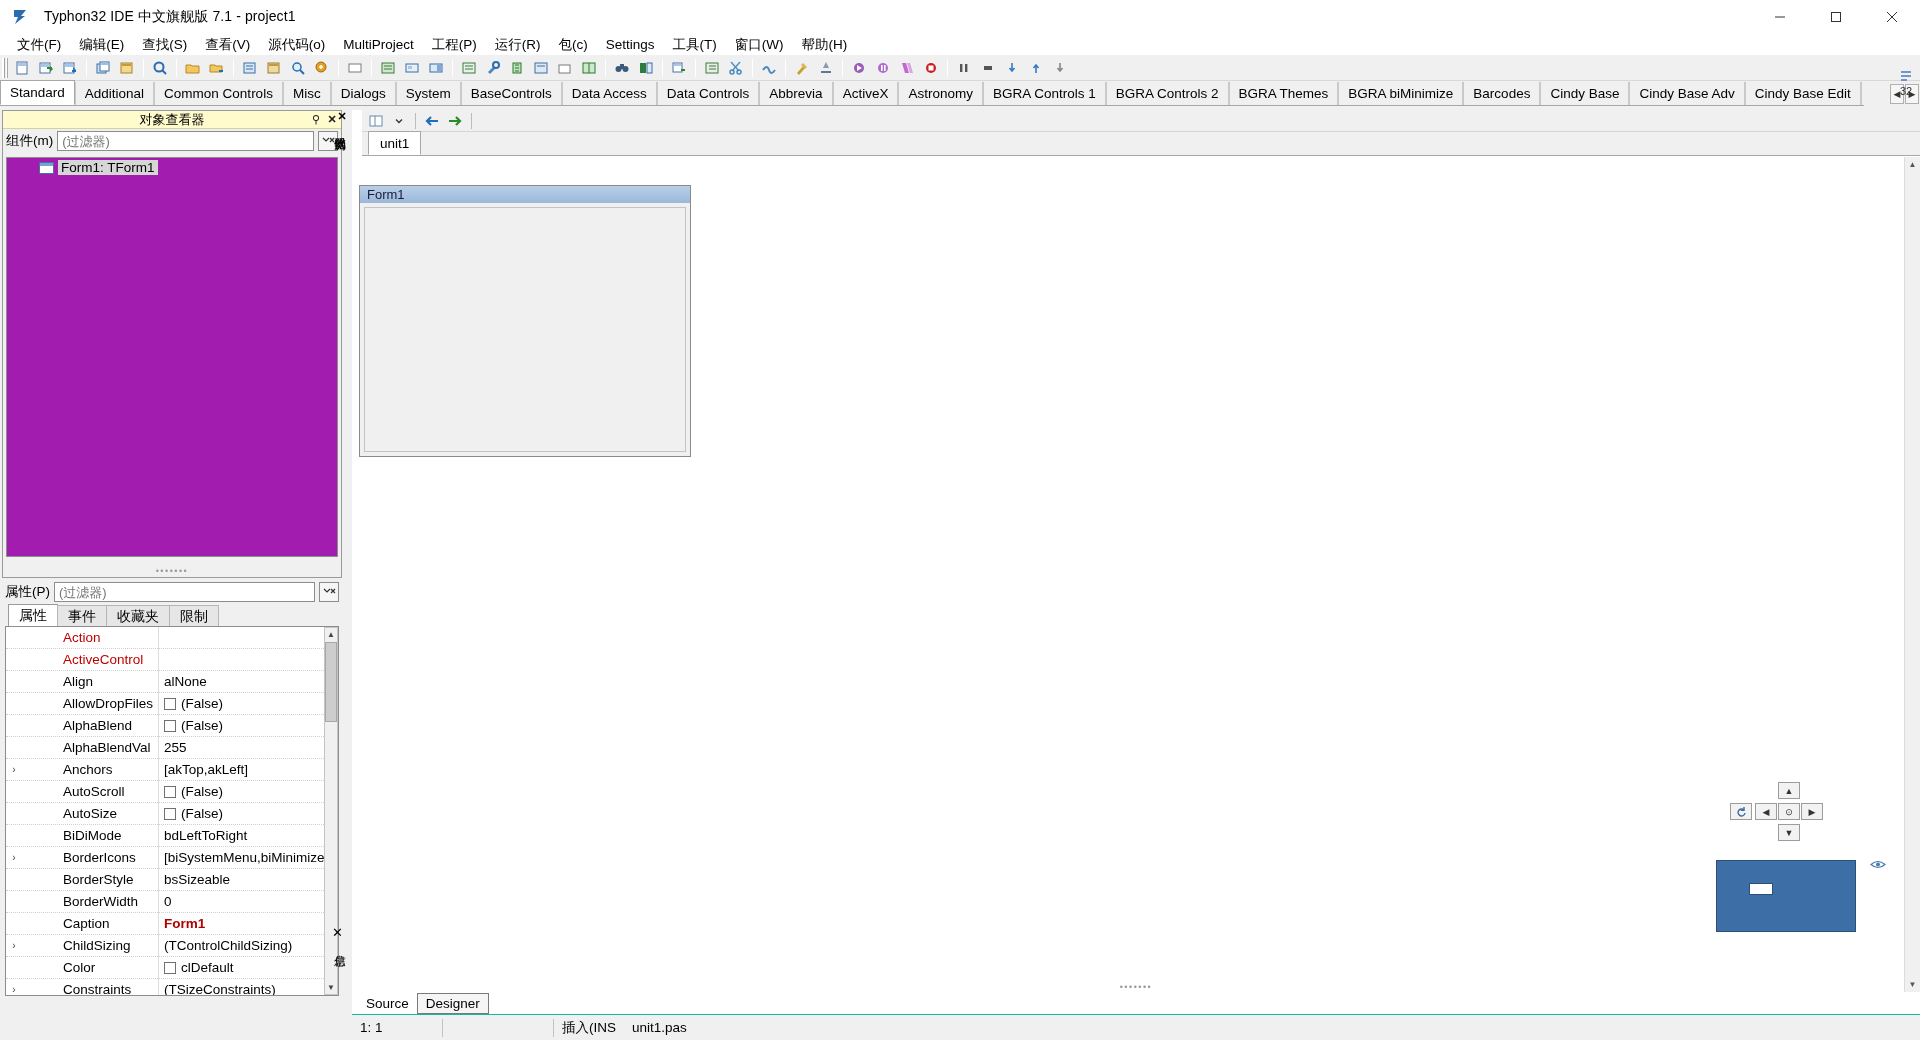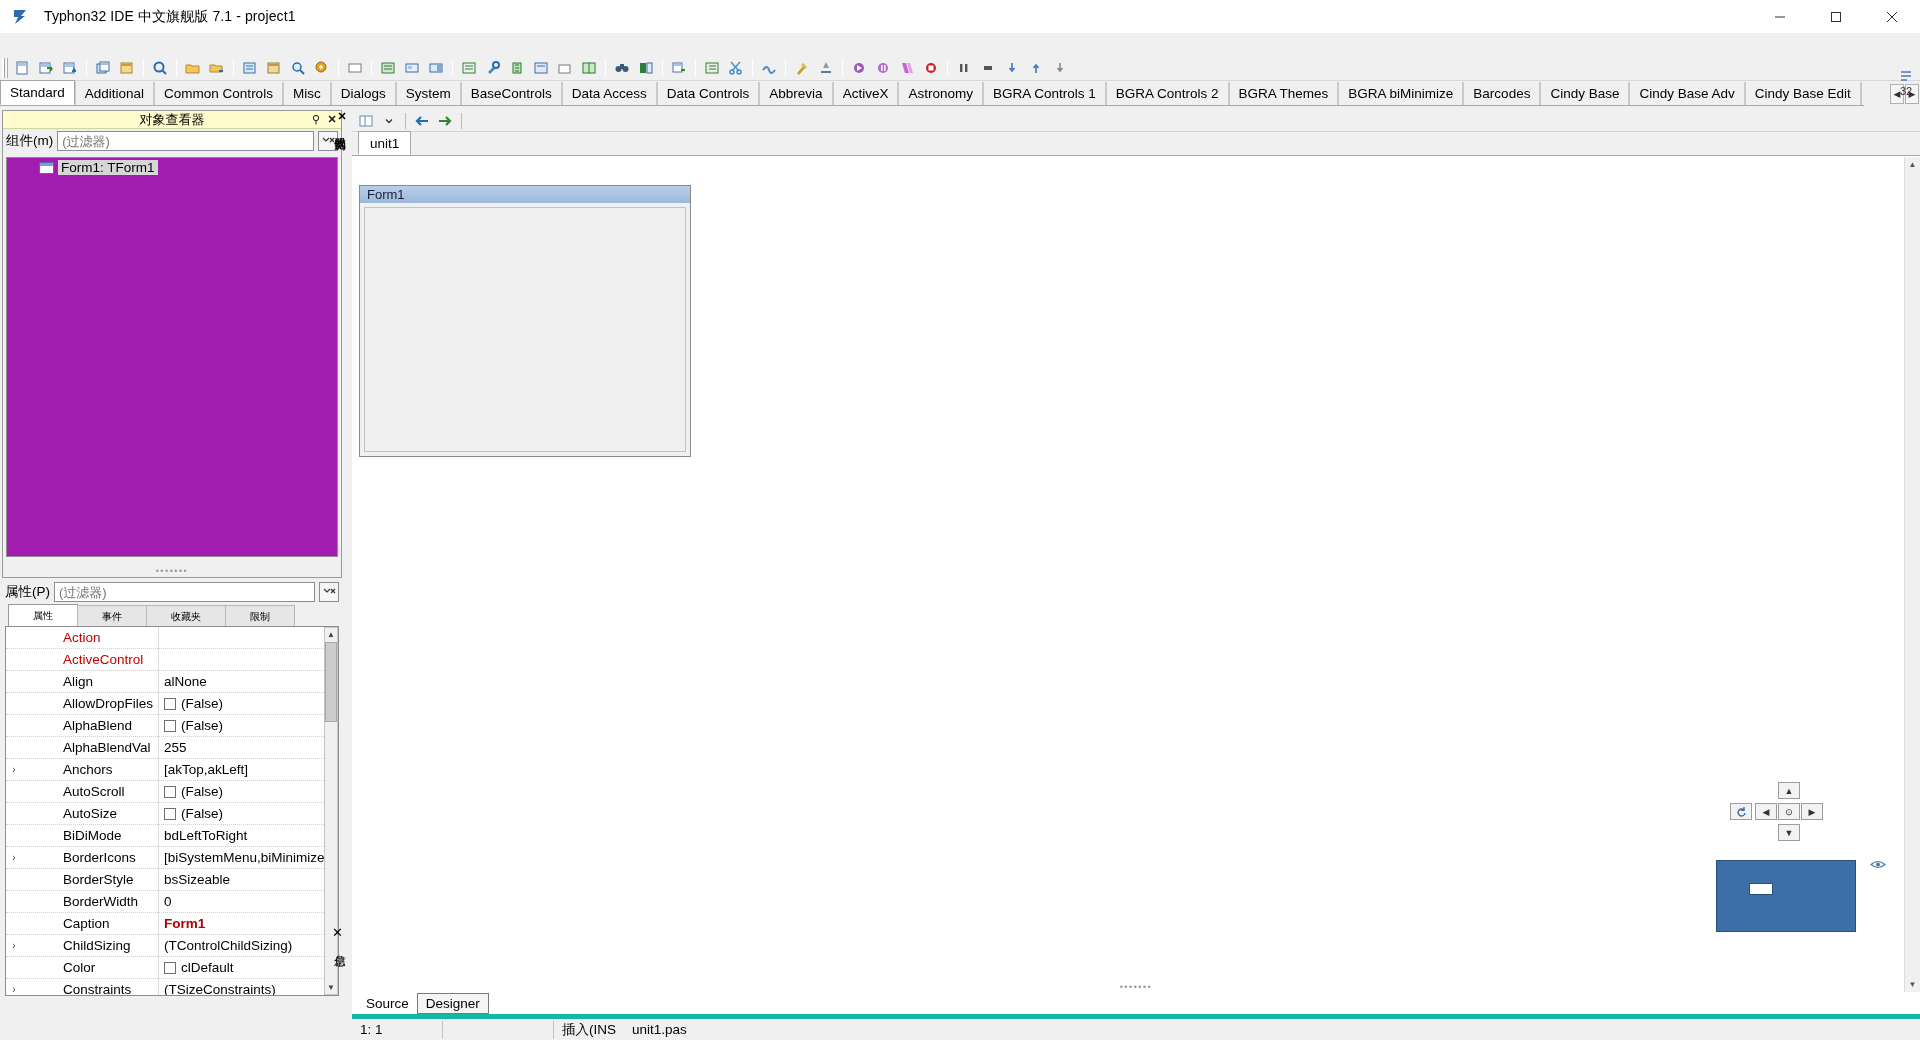--- a/index.html
+++ b/index.html
@@ -144,21 +144,21 @@
     display:flex; align-items:center; justify-content:center;
   }
   .dotgrip { font-size:9px; color:#999; letter-spacing:1.5px; }
 
   .props-panel {
     position:absolute; left:2px; top:470px; width:340px; height:525px;
     background:#f0f0f0;
   }
   .prop-tabs { display:flex; height:22px; align-items:flex-end; padding-left:6px; }
   .prop-tab {
-    padding:2px 24px; font-size:10px; border:1px solid #b6b6b6; border-bottom:none;
+    padding:2px 10px; font-size:14px; border:1px solid #b6b6b6; border-bottom:none;
     background:#e6e6e6; margin-right:-1px; height:21px; line-height:17px;
   }
   .prop-tab.active { background:#fff; height:22px; border-color:#9a9a9a; }
 
   .prop-grid {
     position:absolute; left:3px; right:3px; top:46px; height:370px;
     background:#fff; border:1px solid #8d8d8d; overflow:hidden;
   }
   .pg-row { display:flex; height:22px; align-items:center; font-size:13.5px; border-bottom:1px dotted #d0d0d0; }
   .pg-exp { width:16px; text-align:center; font-size:10px; color:#444; }
@@ -185,21 +185,21 @@
   .vstrip-left .vx { font-size:11px; font-weight:bold; text-align:center; }
   .vtext {
     writing-mode: vertical-rl; font-size:11.5px; color:#000; letter-spacing:0px;
     margin-top:6px; white-space:nowrap;
   }
 
   .vstrip-left2 { position:absolute; left:332px; top:925px; width:20px; height:110px; }
 
   
   .editor-area {
-    position:absolute; left:352px; top:110px; right:0; bottom:0; background:#ffffff;
+    position:absolute; left:352px; top:110px; right:0; bottom:0; background:#ffffff;padding-left:10px;
   }
   .ed-toolbar {
     height:22px; display:flex; align-items:center; padding-left:4px; gap:3px;
     background:#f0f0f0; border-bottom:1px solid #d5d5d5;
   }
   .ed-tb-btn { width:20px; height:20px; display:flex; align-items:center; justify-content:center; }
   .ed-sep { width:1px; height:16px; background:#bcbcbc; margin:0 3px; }
 
   .unit-tabs { height:24px; display:flex; align-items:flex-end; background:#f0f0f0; padding-left:6px; border-bottom:1px solid #a7a7a7; }
   .unit-tab {
@@ -256,21 +256,21 @@
   
   .sd-tabs {
     position:absolute; left:0; bottom:26px; width:100%; height:22px;
     display:flex; align-items:center; gap:0px; padding-left:6px; background:#fff;
   }
   .sd-tab { padding:2px 8px; font-size:13.5px; }
   .sd-tab.active { border:1px solid #7a7a7a; background:#f5f5f5; }
 
   .status-bar {
     position:absolute; left:0; bottom:0; width:100%; height:26px;
-    background:#f0f0f0; border-top:5px solid #14b8a6; display:flex; align-items:center;
+    background:#f0f0f0; border-top:1px solid #14b8a6; display:flex; align-items:center;
     font-size:13.5px;
   }
   .sb-cell { padding:0 8px; height:26px; display:flex; align-items:center; }
   .sb-sep { width:1px; height:18px; background:#c3c3c3; }
 
   .ed-scroll-v {
     position:absolute; right:0; top:47px; width:16px; bottom:48px; background:#f0f0f0;
     border-left:1px solid #dcdcdc;
   }
   .ed-scroll-v .arr { position:absolute; left:0; width:15px; height:15px; display:flex; align-items:center; justify-content:center; font-size:8px; color:#555; background:#f0f0f0; }
@@ -306,20 +306,35 @@
       </div>
       <div class="win-btn close">
         <svg width="12" height="12" viewBox="0 0 12 12">
             <line x1="1" y1="1" x2="11" y2="11" stroke="#333" stroke-width="1"></line>
             <line x1="11" y1="1" x2="1" y2="11" stroke="#333" stroke-width="1"></line>
           </svg>
       </div>
     </div>
   </div>
 
+  <div class="menubar">
+    <div class="menu-item">文件(F)</div>
+    <div class="menu-item">编辑(E)</div>
+    <div class="menu-item">查找(S)</div>
+    <div class="menu-item">查看(V)</div>
+    <div class="menu-item">源代码(o)</div>
+    <div class="menu-item">MultiProject</div>
+    <div class="menu-item">工程(P)</div>
+    <div class="menu-item">运行(R)</div>
+    <div class="menu-item">包(c)</div>
+    <div class="menu-item">Settings</div>
+    <div class="menu-item">工具(T)</div>
+    <div class="menu-item">窗口(W)</div>
+    <div class="menu-item">帮助(H)</div>
+  </div>
 
   <div class="toolbar">
     <div class="tb-grip"></div>
 
     <div class="tb-btn">
       <svg class="ico" viewBox="0 0 16 16">
           <rect x="3" y="2" width="10" height="12" fill="#fff" stroke="#4a6fa5"></rect>
           <rect x="4" y="3" width="8" height="3" fill="#a8c6e8"></rect>
         </svg>
     </div>

